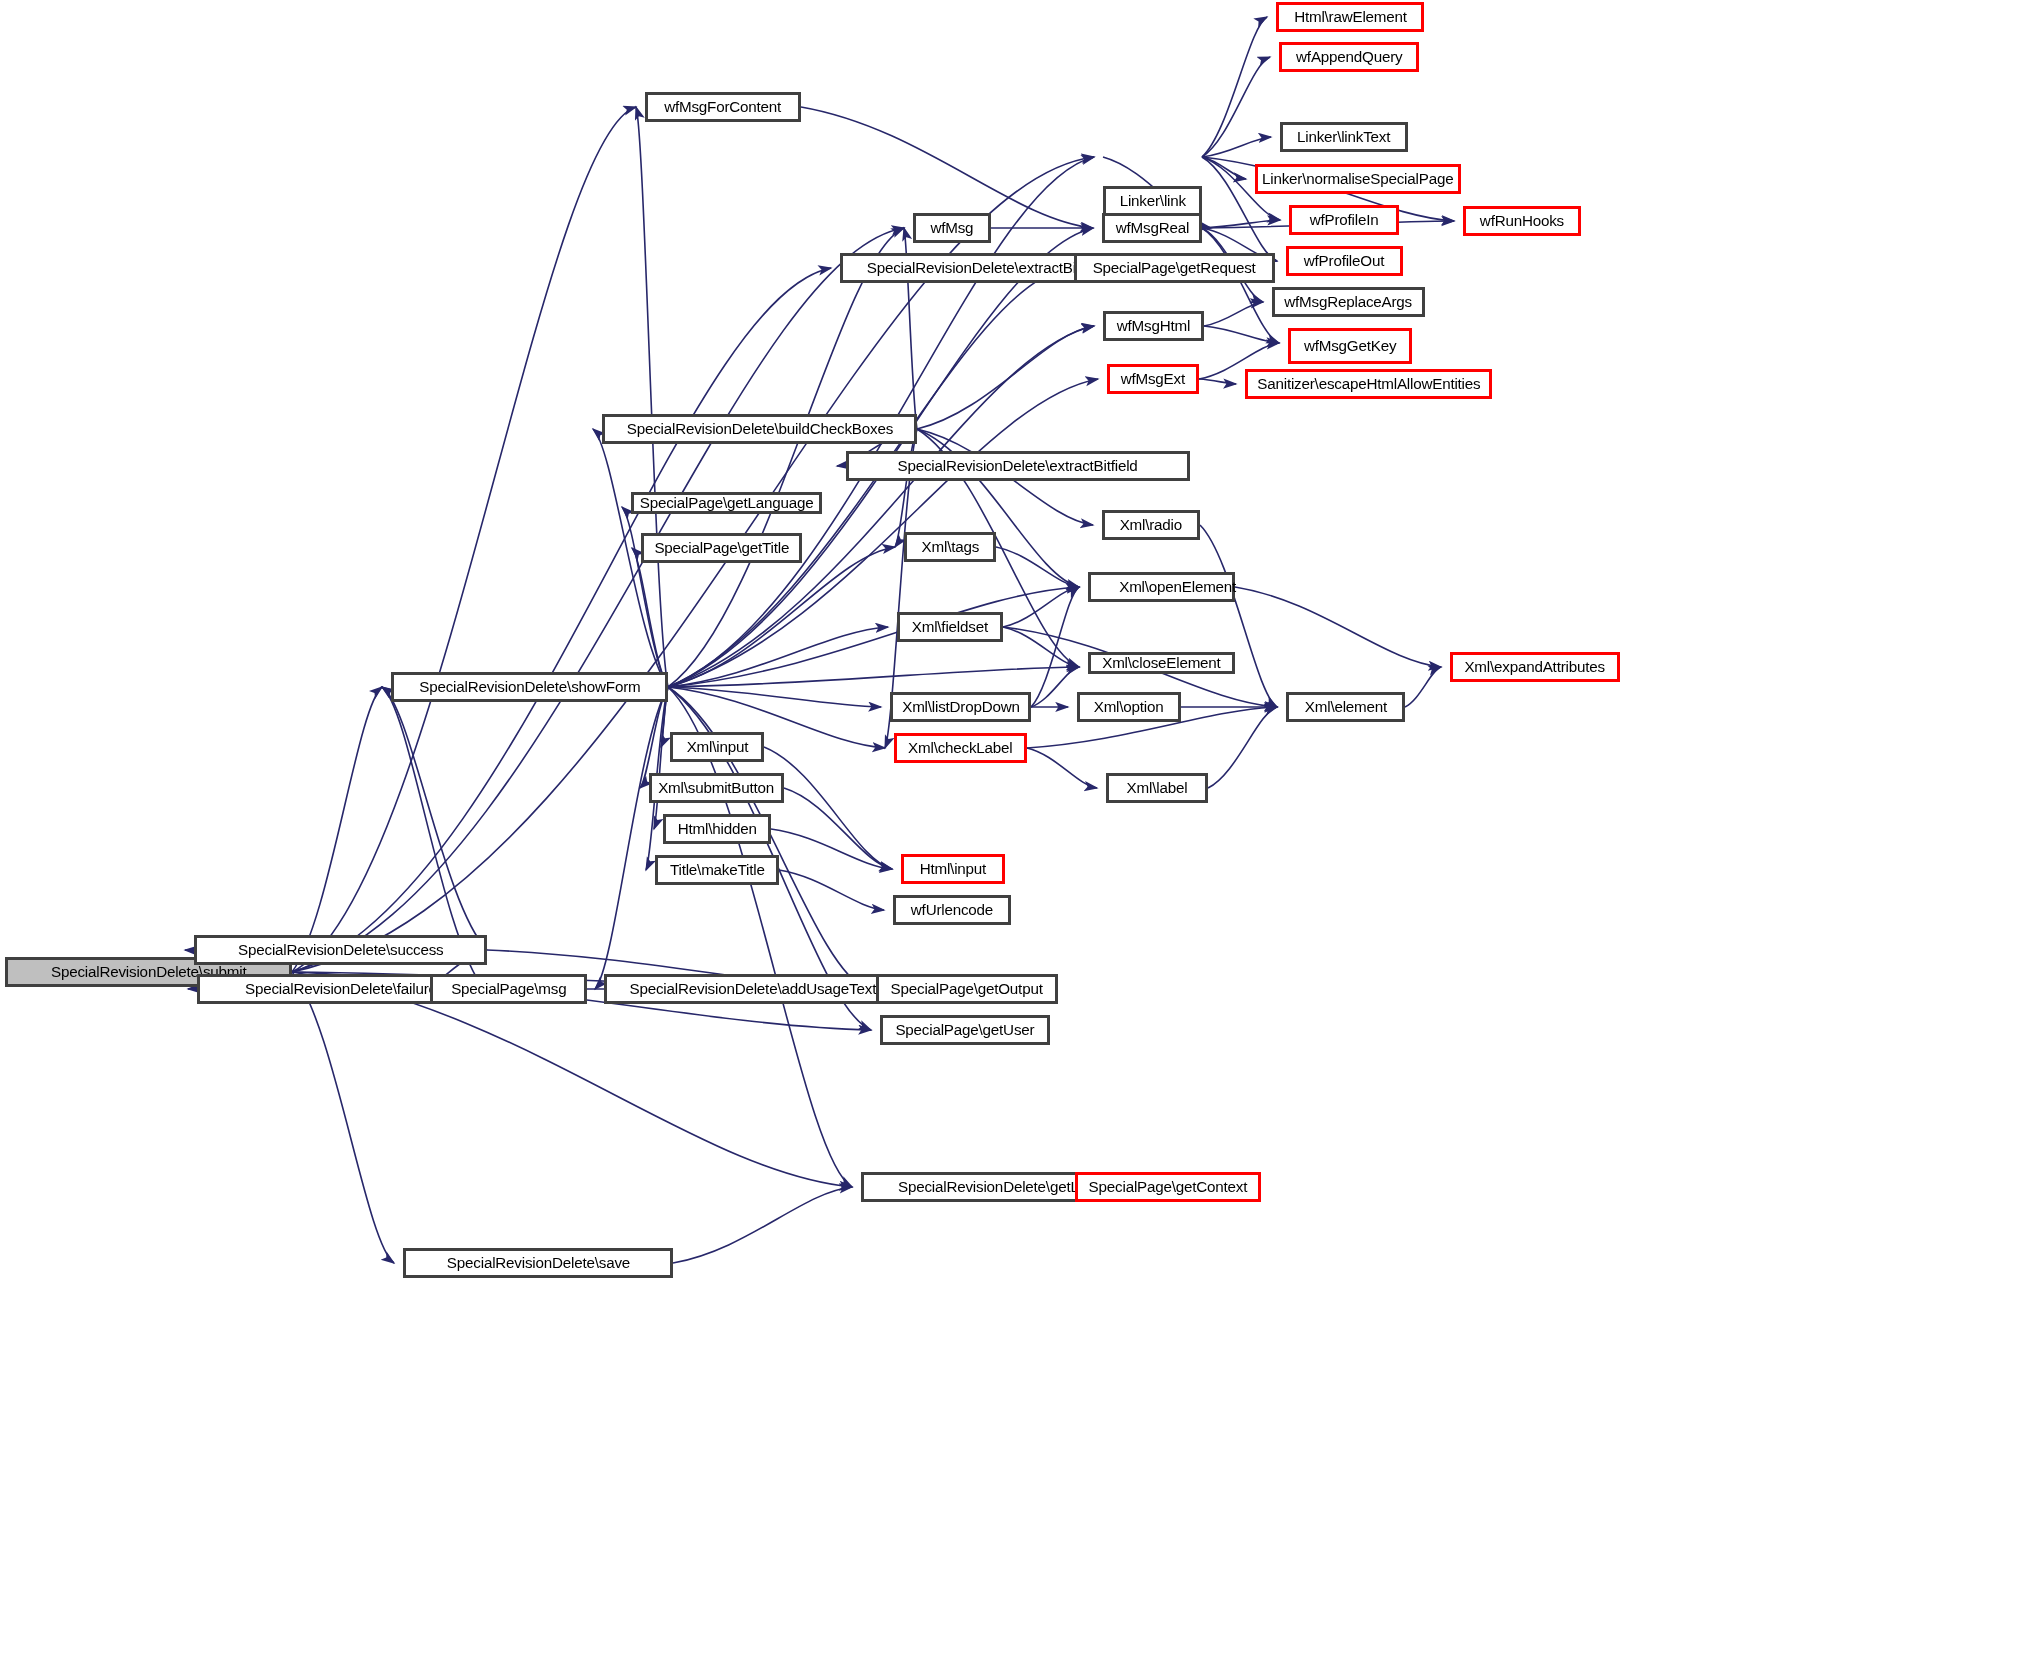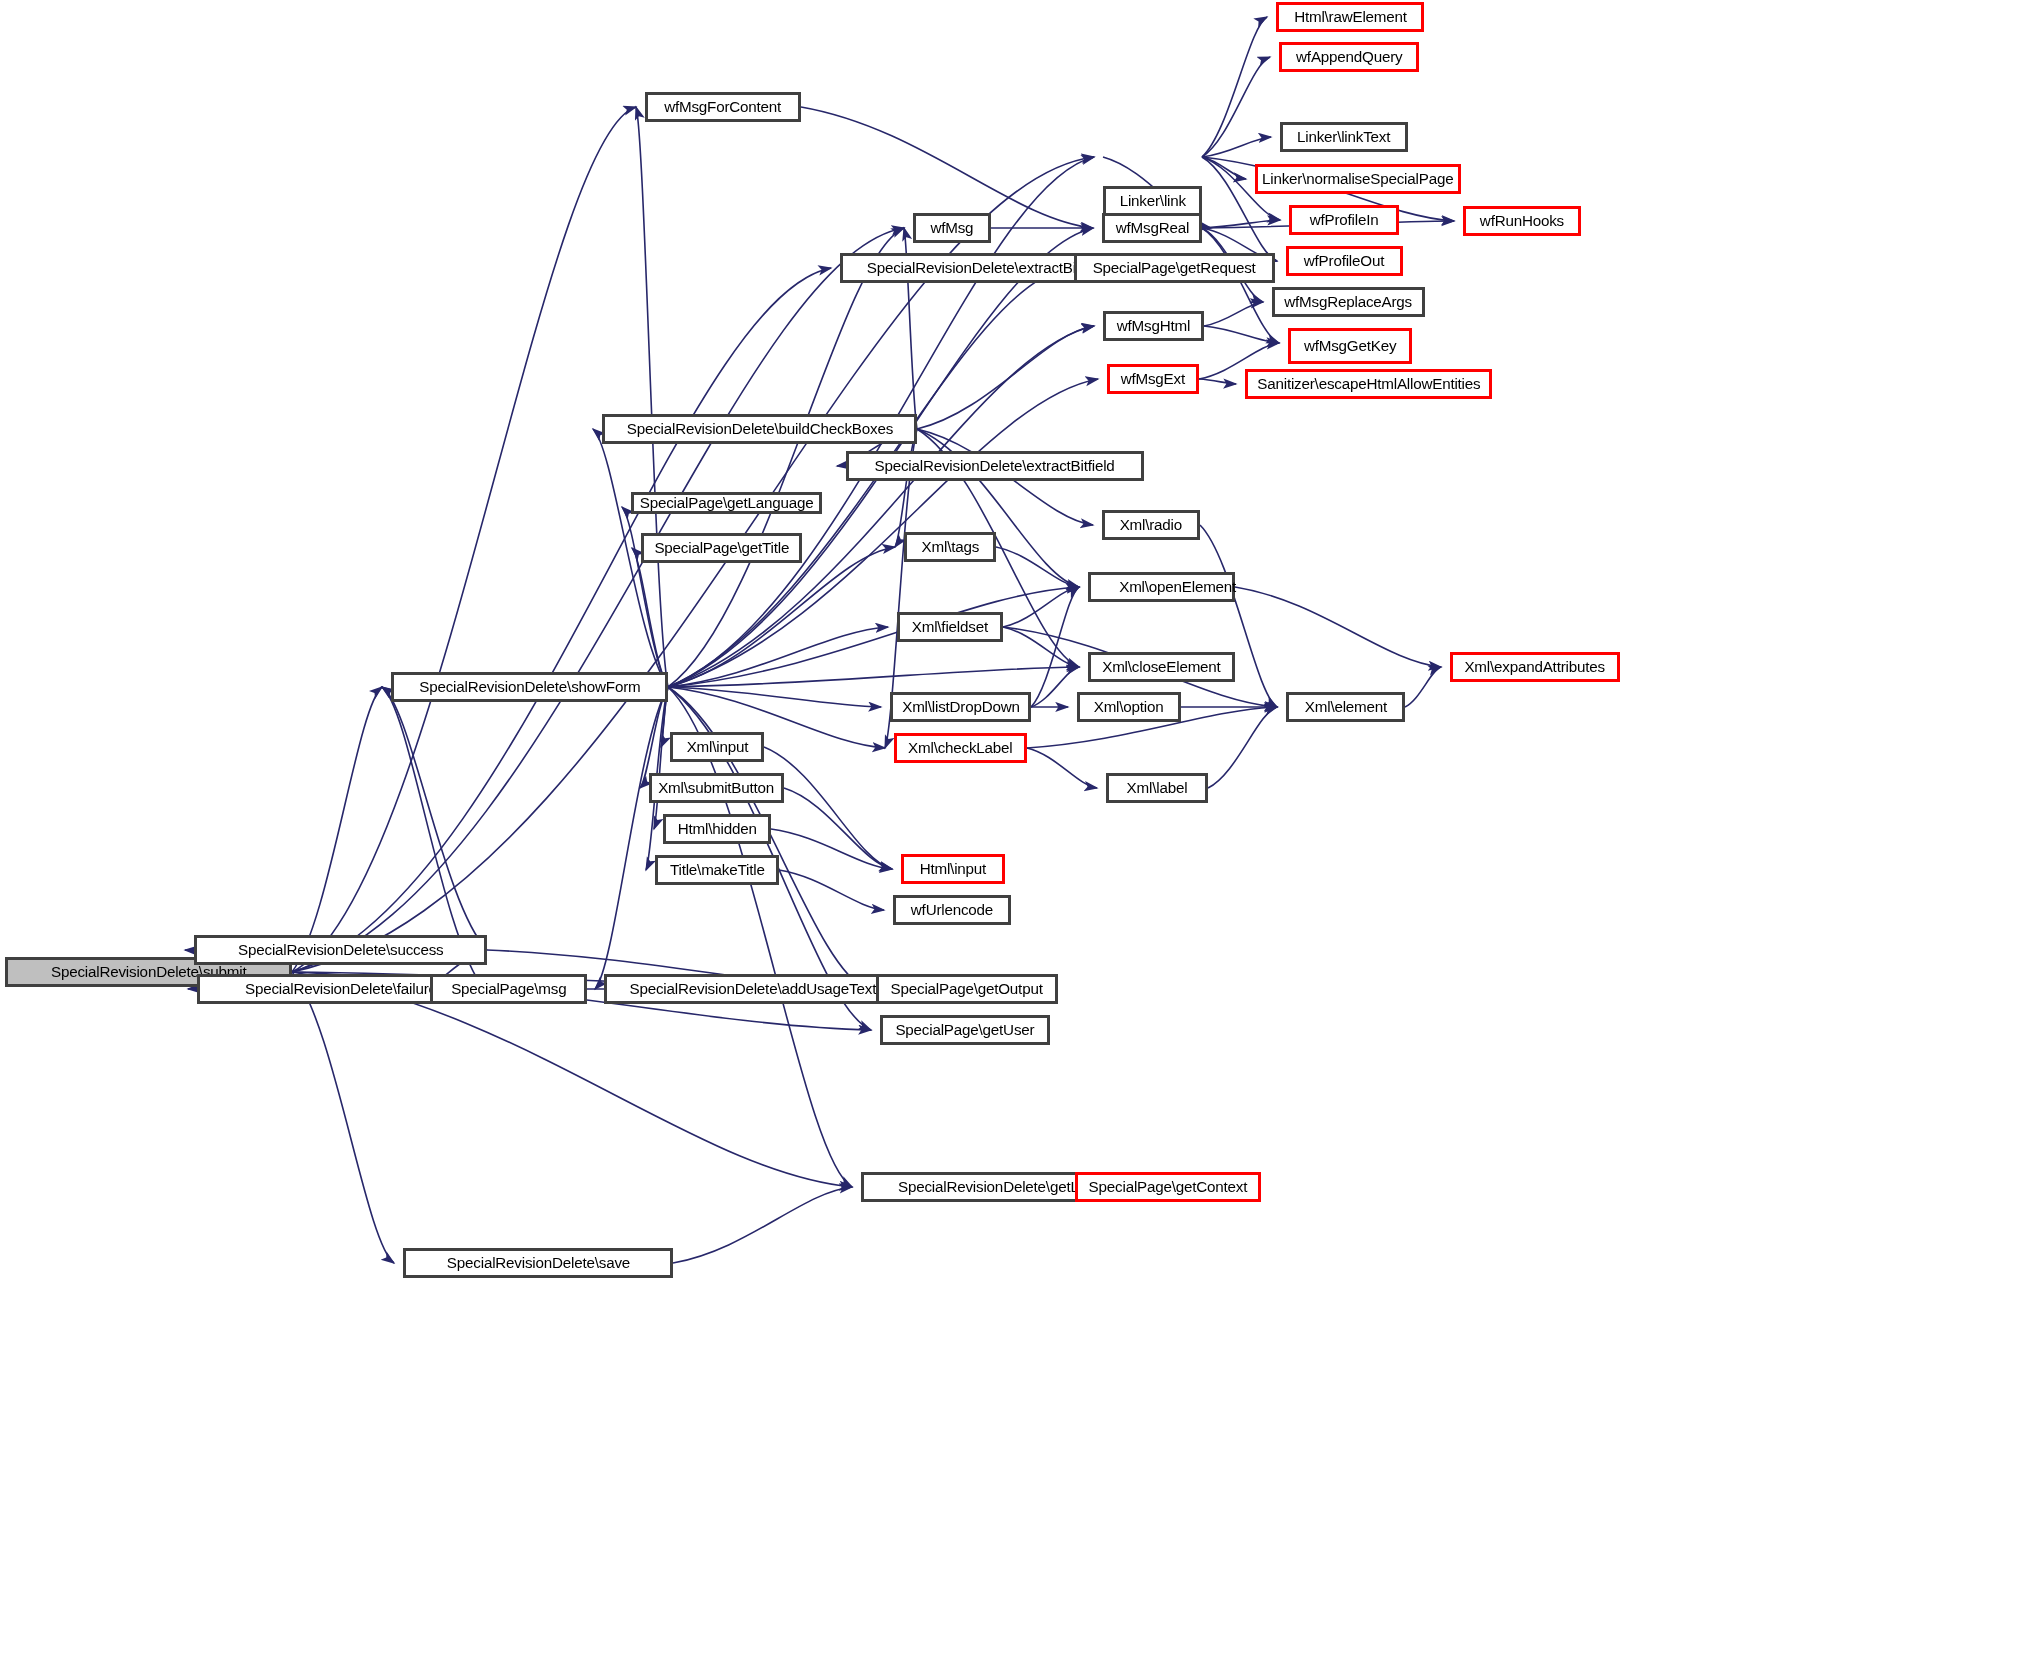--- a/index.html
+++ b/index.html
@@ -132,21 +132,21 @@
       </div>
       <div class="node grey" style="left: 391px; top: 672px; width: 277px; height: 30px;">
         <span>SpecialRevisionDelete\showForm</span>
       </div>
       <div class="node grey" style="left: 430px; top: 974px; width: 157px; height: 30px;">
         <span>SpecialPage\msg</span>
       </div>
       <div class="node grey" style="left: 602px; top: 414px; width: 315px; height: 30px;">
         <span>SpecialRevisionDelete\buildCheckBoxes</span>
       </div>
-      <div class="node grey" style="left: 846px; top: 451px; width: 298px; height: 30px; text-align: right;">
+      <div class="node grey" style="left: 846px; top: 451px; width: 344px; height: 30px; text-align: right;">
         <span>SpecialRevisionDelete\extractBitfield</span>
       </div>
       <div class="node grey" style="left: 840px; top: 253px; width: 318px; height: 30px;">
         <span>SpecialRevisionDelete\extractBitParams</span>
       </div>
       <div class="node grey" style="left: 604px; top: 974px; width: 298px; height: 30px;">
         <span>SpecialRevisionDelete\addUsageText</span>
       </div>
       <div class="node grey" style="left: 861px; top: 1172px; width: 270px; height: 30px;">
         <span>SpecialRevisionDelete\getList</span>
@@ -198,21 +198,21 @@
       </div>
       <div class="node grey" style="left: 893px; top: 895px; width: 118px; height: 30px;">
         <span>wfUrlencode</span>
       </div>
       <div class="node grey" style="left: 1102px; top: 510px; width: 98px; height: 30px;">
         <span>Xml\radio</span>
       </div>
       <div class="node grey" style="left: 1088px; top: 572px; width: 147px; height: 30px; padding-left: 33px;">
         <span>Xml\openElement</span>
       </div>
-      <div class="node grey" style="left: 1088px; top: 652px; width: 147px; height: 30px;">
+      <div class="node grey" style="left: 1088px; top: 652px; width: 147px; height: 22px;">
         <span>Xml\closeElement</span>
       </div>
       <div class="node grey" style="left: 1077px; top: 692px; width: 104px; height: 30px;">
         <span>Xml\option</span>
       </div>
       <div class="node grey" style="left: 1106px; top: 773px; width: 102px; height: 30px;">
         <span>Xml\label</span>
       </div>
       <div class="node grey" style="left: 1286px; top: 692px; width: 119px; height: 30px;">
         <span>Xml\element</span>

